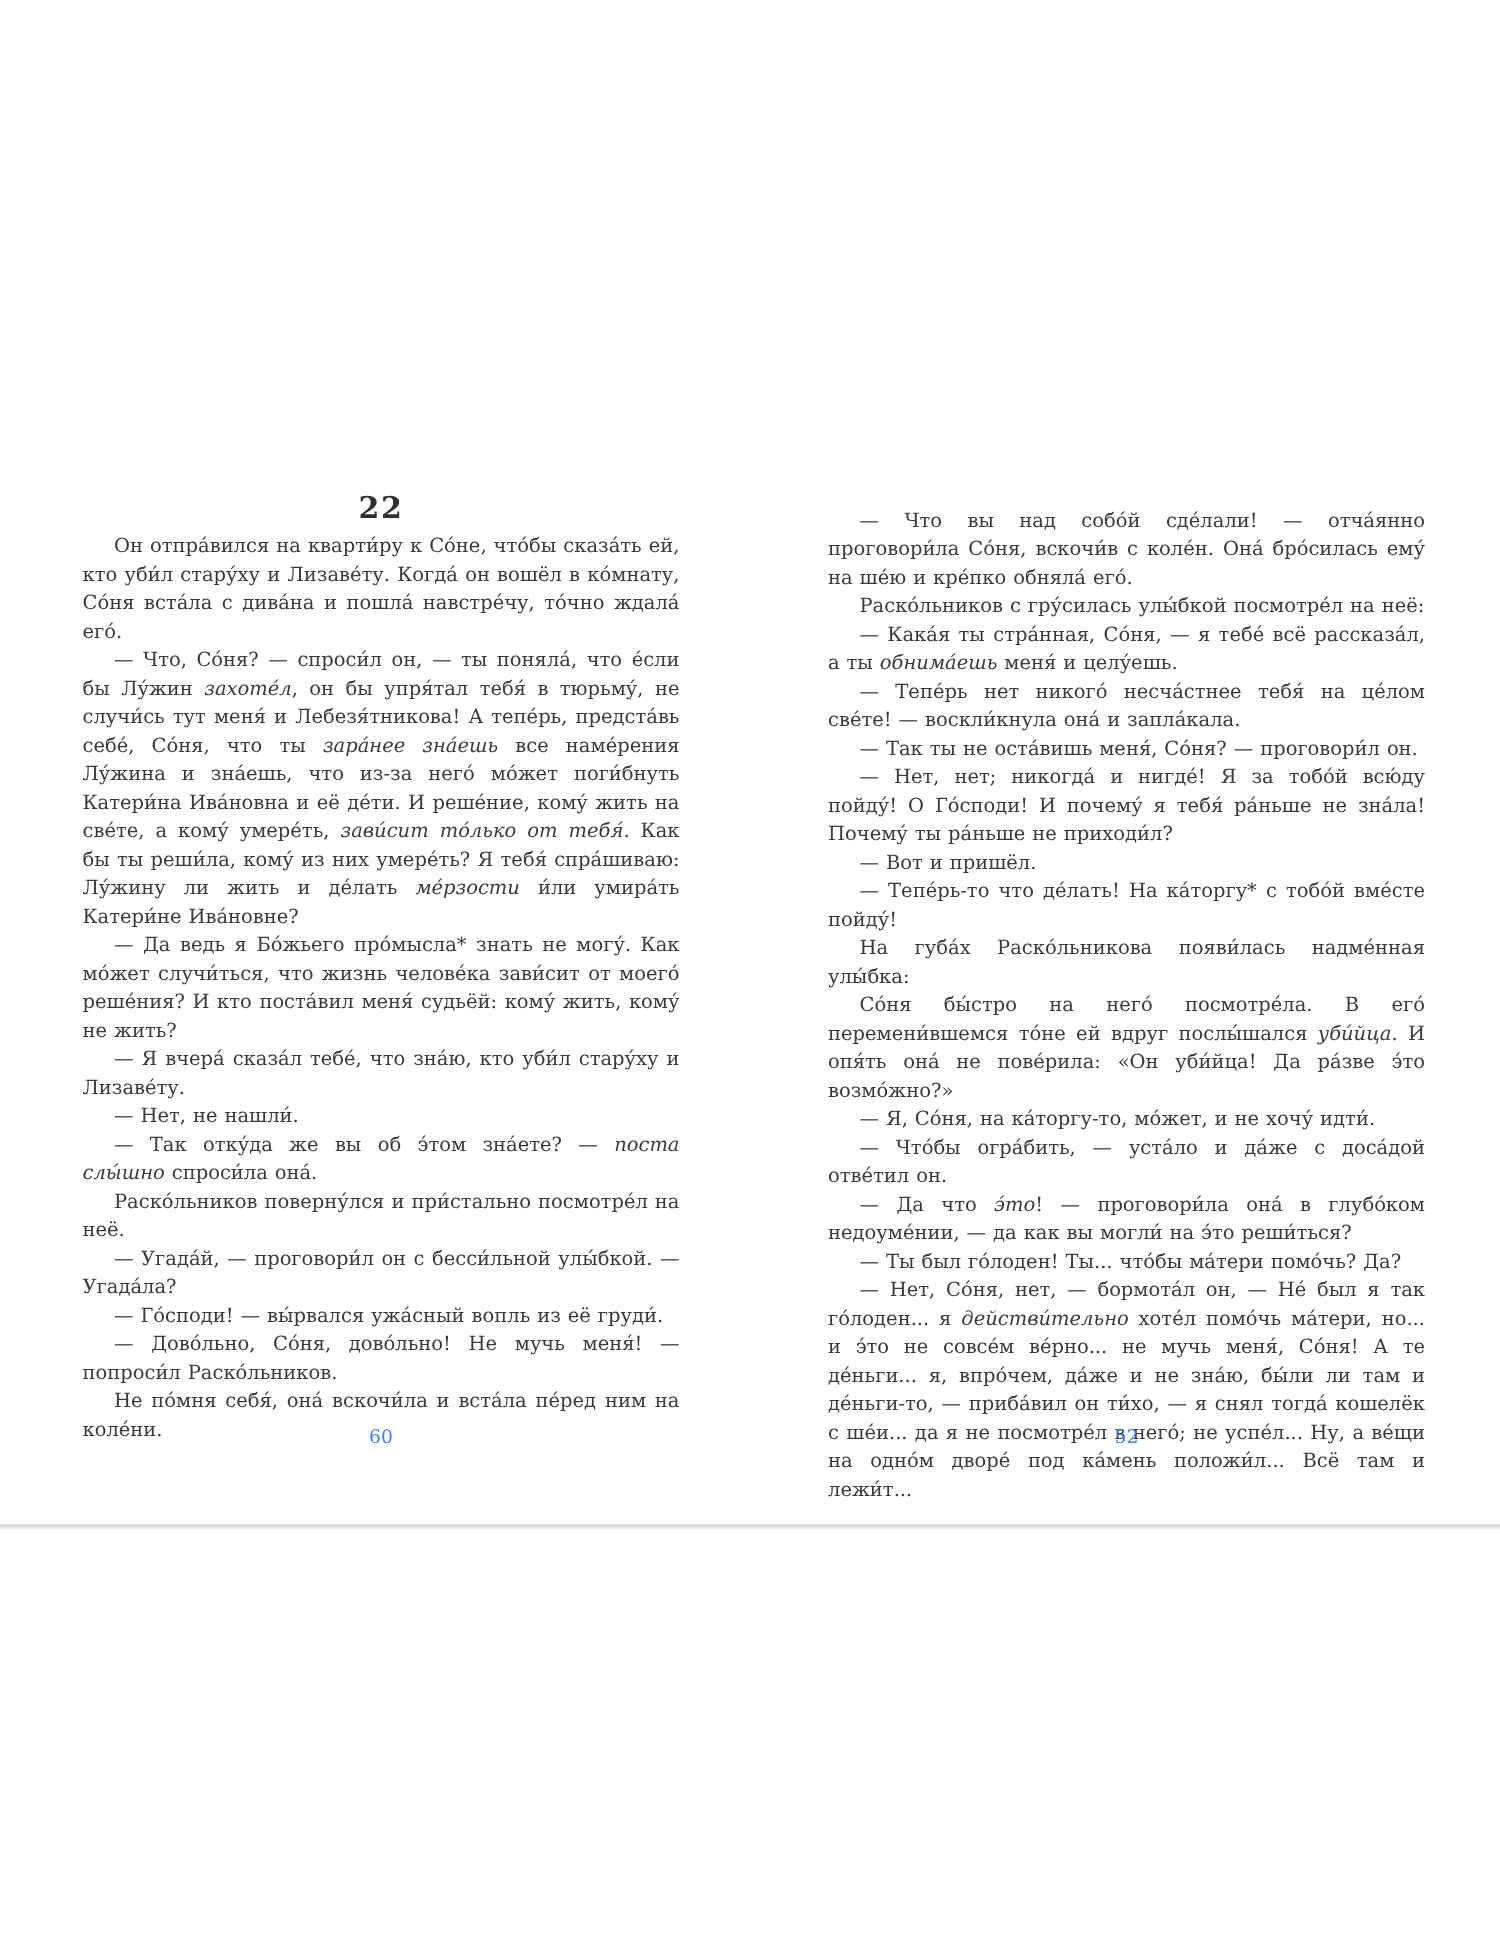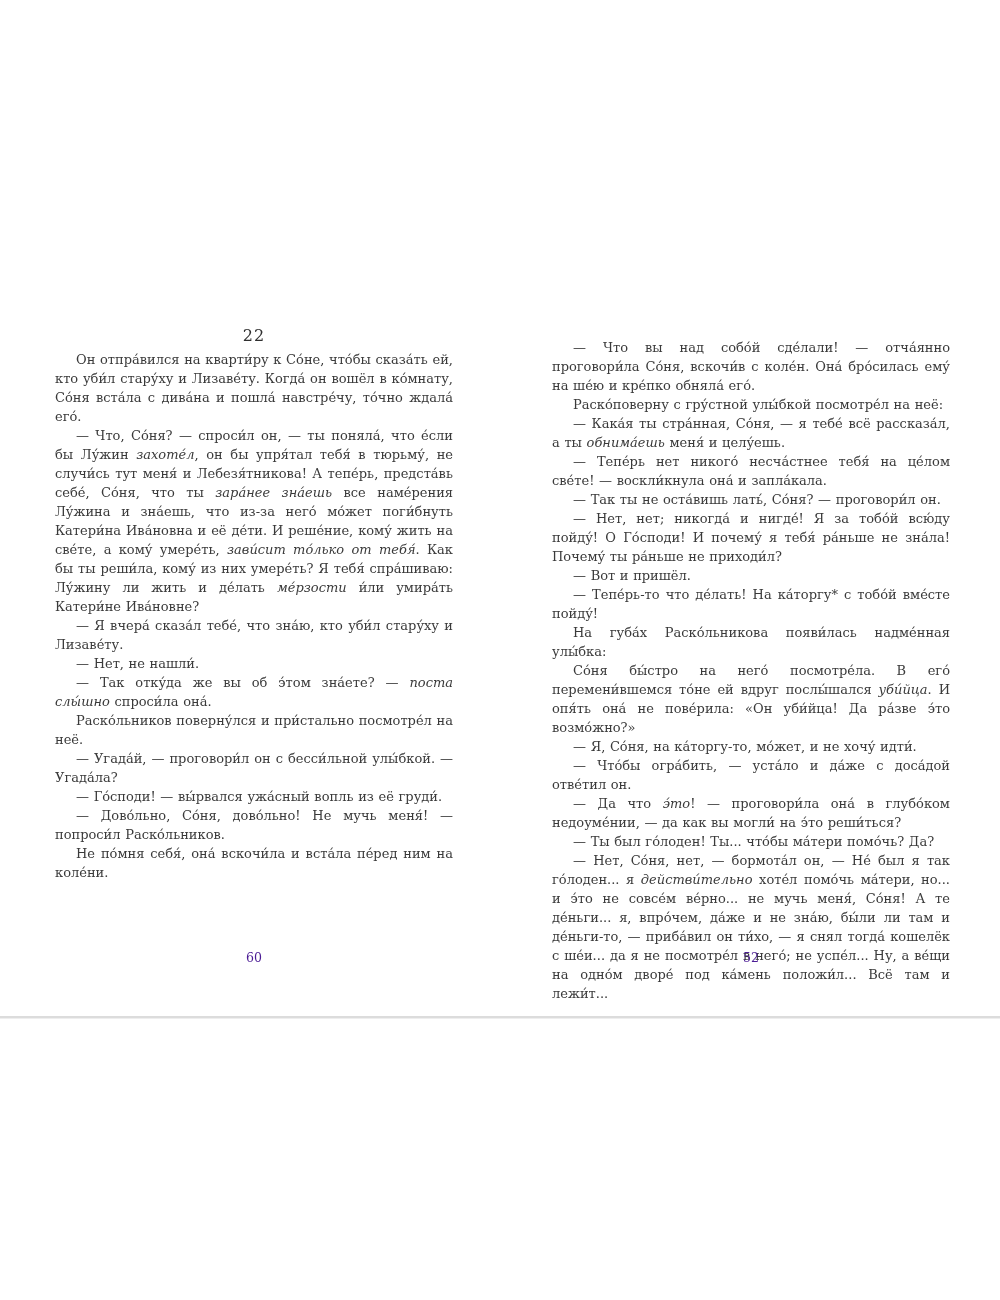--- a/index.html
+++ b/index.html
@@ -18,41 +18,41 @@
   }
   .page {
     position: absolute;
     width: 398px;
   }
   .page-left  { left: 55px;  top: 326px; }
   .page-right { left: 552px; top: 338px; }
   .chapter {
     margin: 0 0 5px 0;
     text-align: center;
-    font-size: 16px;
-    font-weight: normal;
+    font-size: 20px;
+    font-weight: bold;
     color: #303030;
     letter-spacing: 1px;
   }
   .body p {
     margin: 0;
     text-indent: 21px;
     text-align: justify;
     font-size: 13px;
     line-height: 19px;
     word-spacing: 0.5px;
   }
   .body p i { font-style: italic; }
   .pagenum {
     position: absolute;
     top: 950px;
     width: 398px;
     text-align: center;
     font-size: 12.5px;
-    color: #4c1d95;
+    color: #3b82f6;
   }
   .pagenum-left  { left: 55px; }
   .pagenum-right { left: 552px; }
   .divider {
     position: absolute;
     left: 0;
     top: 1016px;
     width: 1000px;
     height: 2px;
     background: #dcdcdc;
@@ -62,38 +62,39 @@
 </head>
 <body>
 
 <div class="spread">
 
   <section class="page page-left">
     <h1 class="chapter">22</h1>
     <div class="body">
         <p>Он отпра́вился на кварти́ру к Со́не, что́бы сказа́ть ей, кто уби́л стару́ху и Лизаве́ту. Когда́ он вошёл в ко́мнату, Со́ня вста́ла с дива́на и пошла́ навстре́чу, то́чно ждала́ его́.</p>
         <p>— Что, Со́ня? — спроси́л он, — ты поняла́, что е́сли бы Лу́жин <i>захоте́л</i>, он бы упря́тал тебя́ в тюрьму́, не случи́сь тут меня́ и Лебезя́тникова! А тепе́рь, предста́вь себе́, Со́ня, что ты <i>зара́нее зна́ешь</i> все наме́рения Лу́жина и зна́ешь, что из-за него́ мо́жет поги́бнуть Катери́на Ива́новна и её де́ти. И реше́ние, кому́ жить на све́те, а кому́ умере́ть, <i>зави́сит то́лько от тебя́</i>. Как бы ты реши́ла, кому́ из них умере́ть? Я тебя́ спра́шиваю: Лу́жину ли жить и де́лать <i>ме́рзости</i> и́ли умира́ть Катери́не Ива́новне?</p>
+        <p>— Да ведь я Бо́жьего про́мысла* знать не могу́. Как мо́жет случи́ться, что жизнь челове́ка зави́сит от моего́ реше́ния? И кто поста́вил меня́ судьёй: кому́ жить, кому́ не жить?</p>
         <p>— Я вчера́ сказа́л тебе́, что зна́ю, кто уби́л стару́ху и Лизаве́ту.</p>
         <p>— Нет, не нашли́.</p>
         <p>— Так отку́да же вы об э́том зна́ете? — <i>поста слы́шно</i> спроси́ла она́.</p>
         <p>Раско́льников поверну́лся и при́стально посмотре́л на неё.</p>
         <p>— Угада́й, — проговори́л он с бесси́льной улы́бкой. — Угада́ла?</p>
         <p>— Го́споди! — вы́рвался ужа́сный вопль из её груди́.</p>
         <p>— Дово́льно, Со́ня, дово́льно! Не мучь меня́! — попроси́л Раско́льников.</p>
         <p>Не по́мня себя́, она́ вскочи́ла и вста́ла пе́ред ним на коле́ни.</p>
       </div>
   </section>
 
   <section class="page page-right">
     <div class="body">
         <p>— Что вы над собо́й сде́лали! — отча́янно проговори́ла Со́ня, вскочи́в с коле́н. Она́ бро́силась ему́ на ше́ю и кре́пко обняла́ его́.</p>
-        <p>Раско́поверну с гру́стной улы́бкой посмотре́л на неё:</p>
+        <p>Раско́льников с гру́силась улы́бкой посмотре́л на неё:</p>
         <p>— Кака́я ты стра́нная, Со́ня, — я тебе́ всё рассказа́л, а ты <i>обнима́ешь</i> меня́ и целу́ешь.</p>
         <p>— Тепе́рь нет никого́ несча́стнее тебя́ на це́лом све́те! — воскли́кнула она́ и запла́кала.</p>
-        <p>— Так ты не оста́вишь лать́, Со́ня? — проговори́л он.</p>
+        <p>— Так ты не оста́вишь меня́, Со́ня? — проговори́л он.</p>
         <p>— Нет, нет; никогда́ и нигде́! Я за тобо́й всю́ду пойду́! О Го́споди! И почему́ я тебя́ ра́ньше не зна́ла! Почему́ ты ра́ньше не приходи́л?</p>
         <p>— Вот и пришёл.</p>
         <p>— Тепе́рь-то что де́лать! На ка́торгу* с тобо́й вме́сте пойду́!</p>
         <p>На губа́х Раско́льникова появи́лась надме́нная улы́бка:</p>
         <p>Со́ня бы́стро на него́ посмотре́ла. В его́ перемени́вшемся то́не ей вдруг послы́шался <i>уби́йца</i>. И опя́ть она́ не пове́рила: «Он уби́йца! Да ра́зве э́то возмо́жно?»</p>
         <p>— Я, Со́ня, на ка́торгу-то, мо́жет, и не хочу́ идти́.</p>
         <p>— Что́бы огра́бить, — уста́ло и да́же с доса́дой отве́тил он.</p>
         <p>— Да что <i>э́то</i>! — проговори́ла она́ в глубо́ком недоуме́нии, — да как вы могли́ на э́то реши́ться?</p>
         <p>— Ты был го́лоден! Ты... что́бы ма́тери помо́чь? Да?</p>
         <p>— Нет, Со́ня, нет, — бормота́л он, — Не́ был я так го́лоден... я <i>действи́тельно</i> хоте́л помо́чь ма́тери, но... и э́то не совсе́м ве́рно... не мучь меня́, Со́ня! А те де́ньги... я, впро́чем, да́же и не зна́ю, бы́ли ли там и де́ньги-то, — приба́вил он ти́хо, — я снял тогда́ кошелёк с ше́и... да я не посмотре́л в него́; не успе́л... Ну, а ве́щи на одно́м дворе́ под ка́мень положи́л... Всё там и лежи́т...</p>

